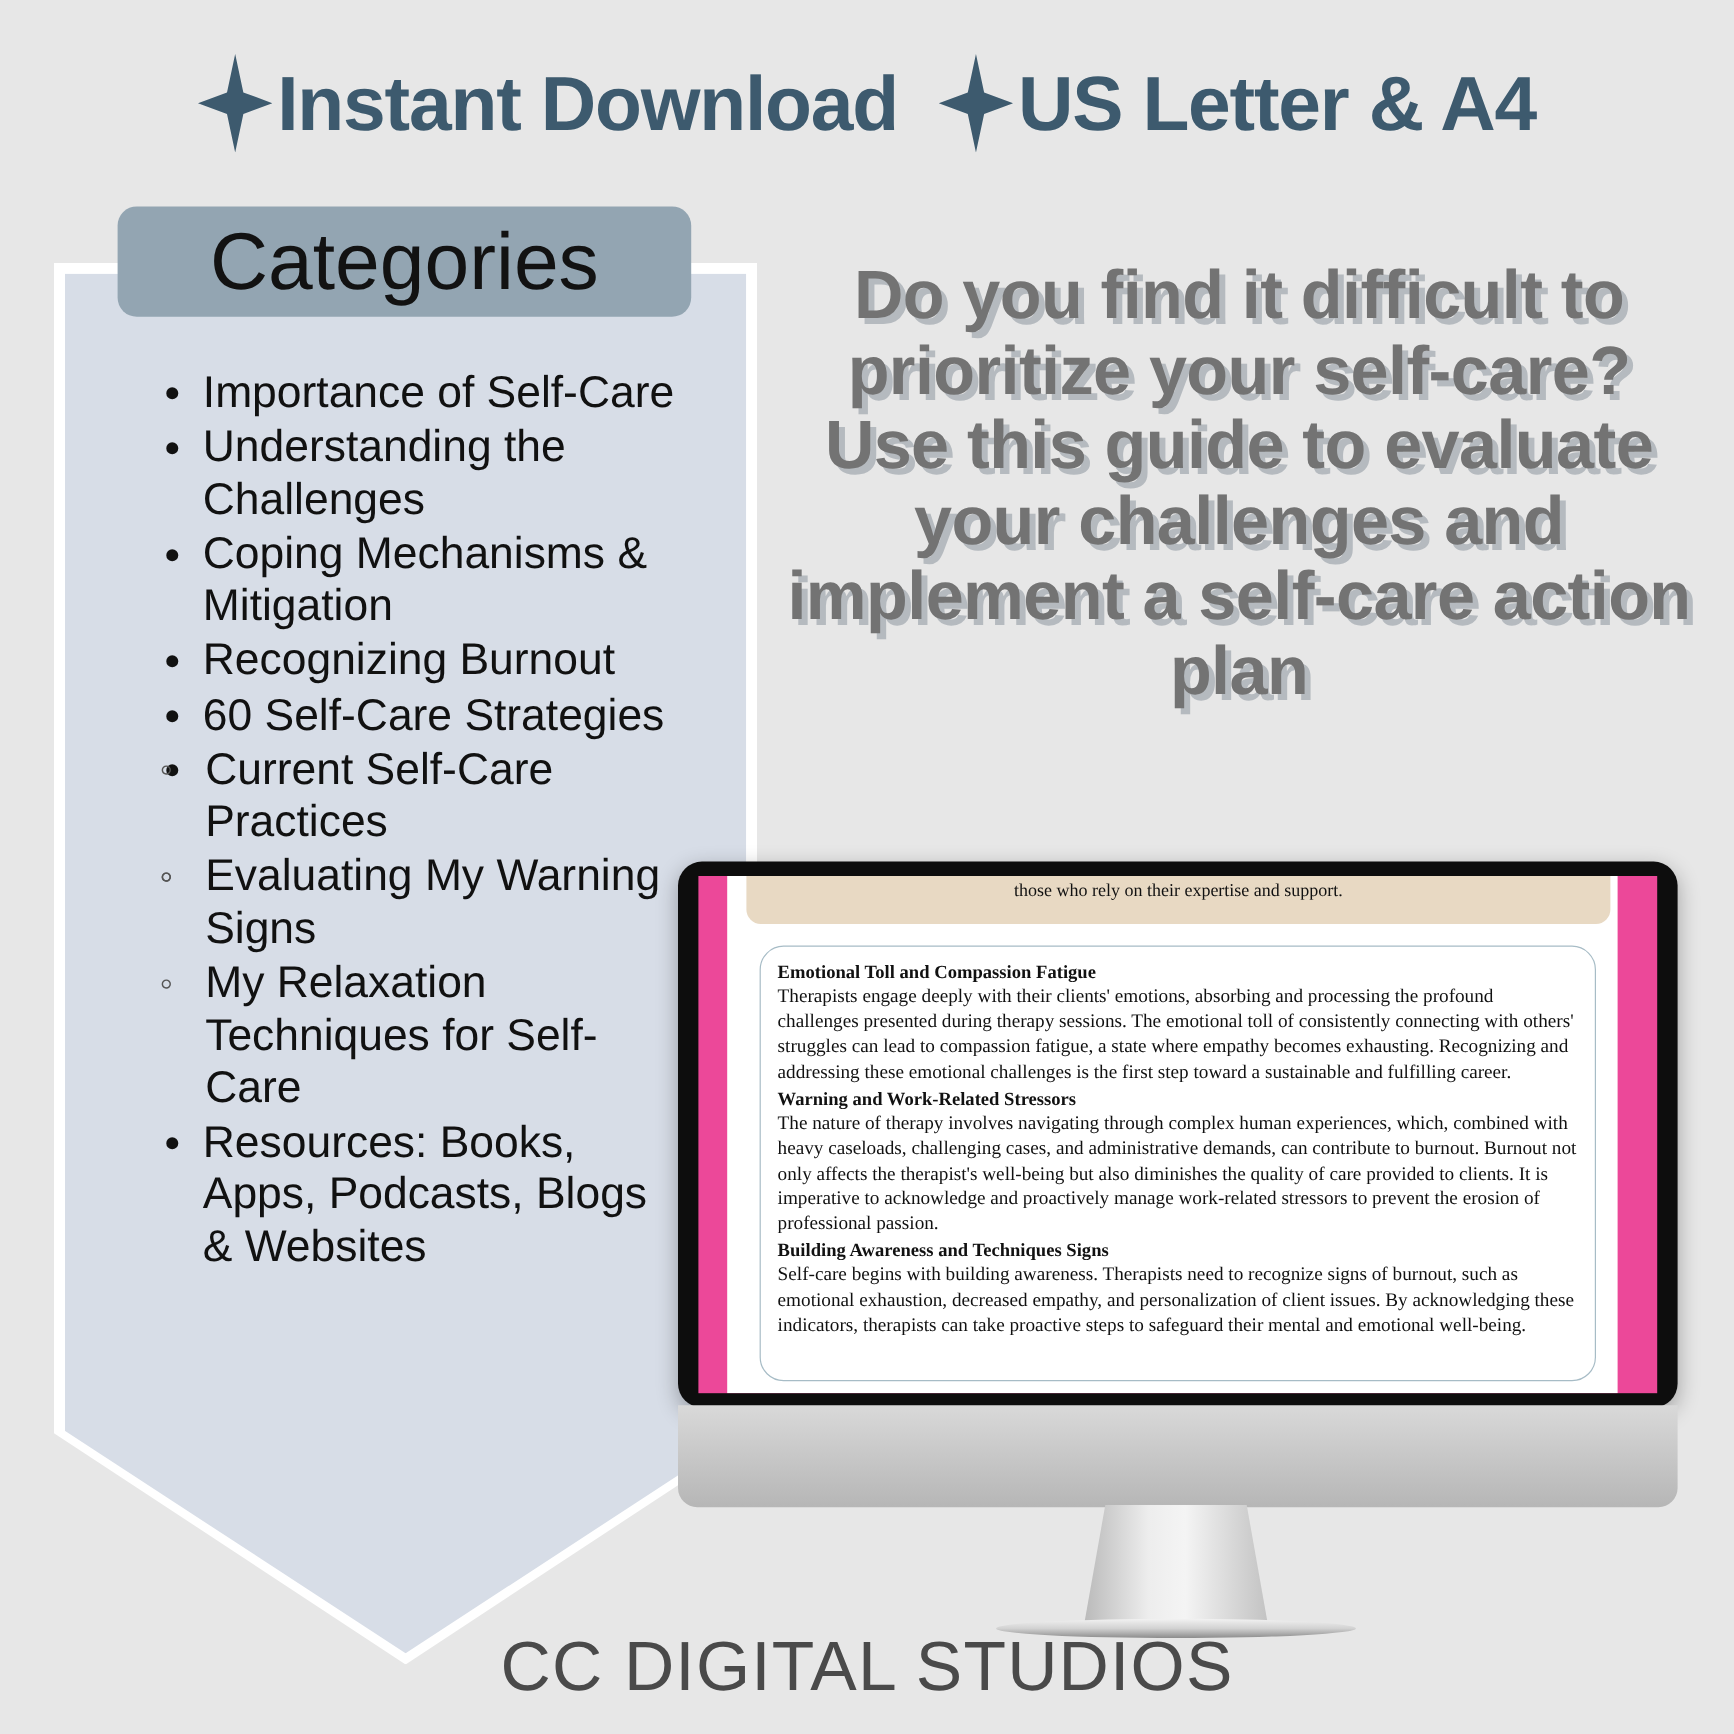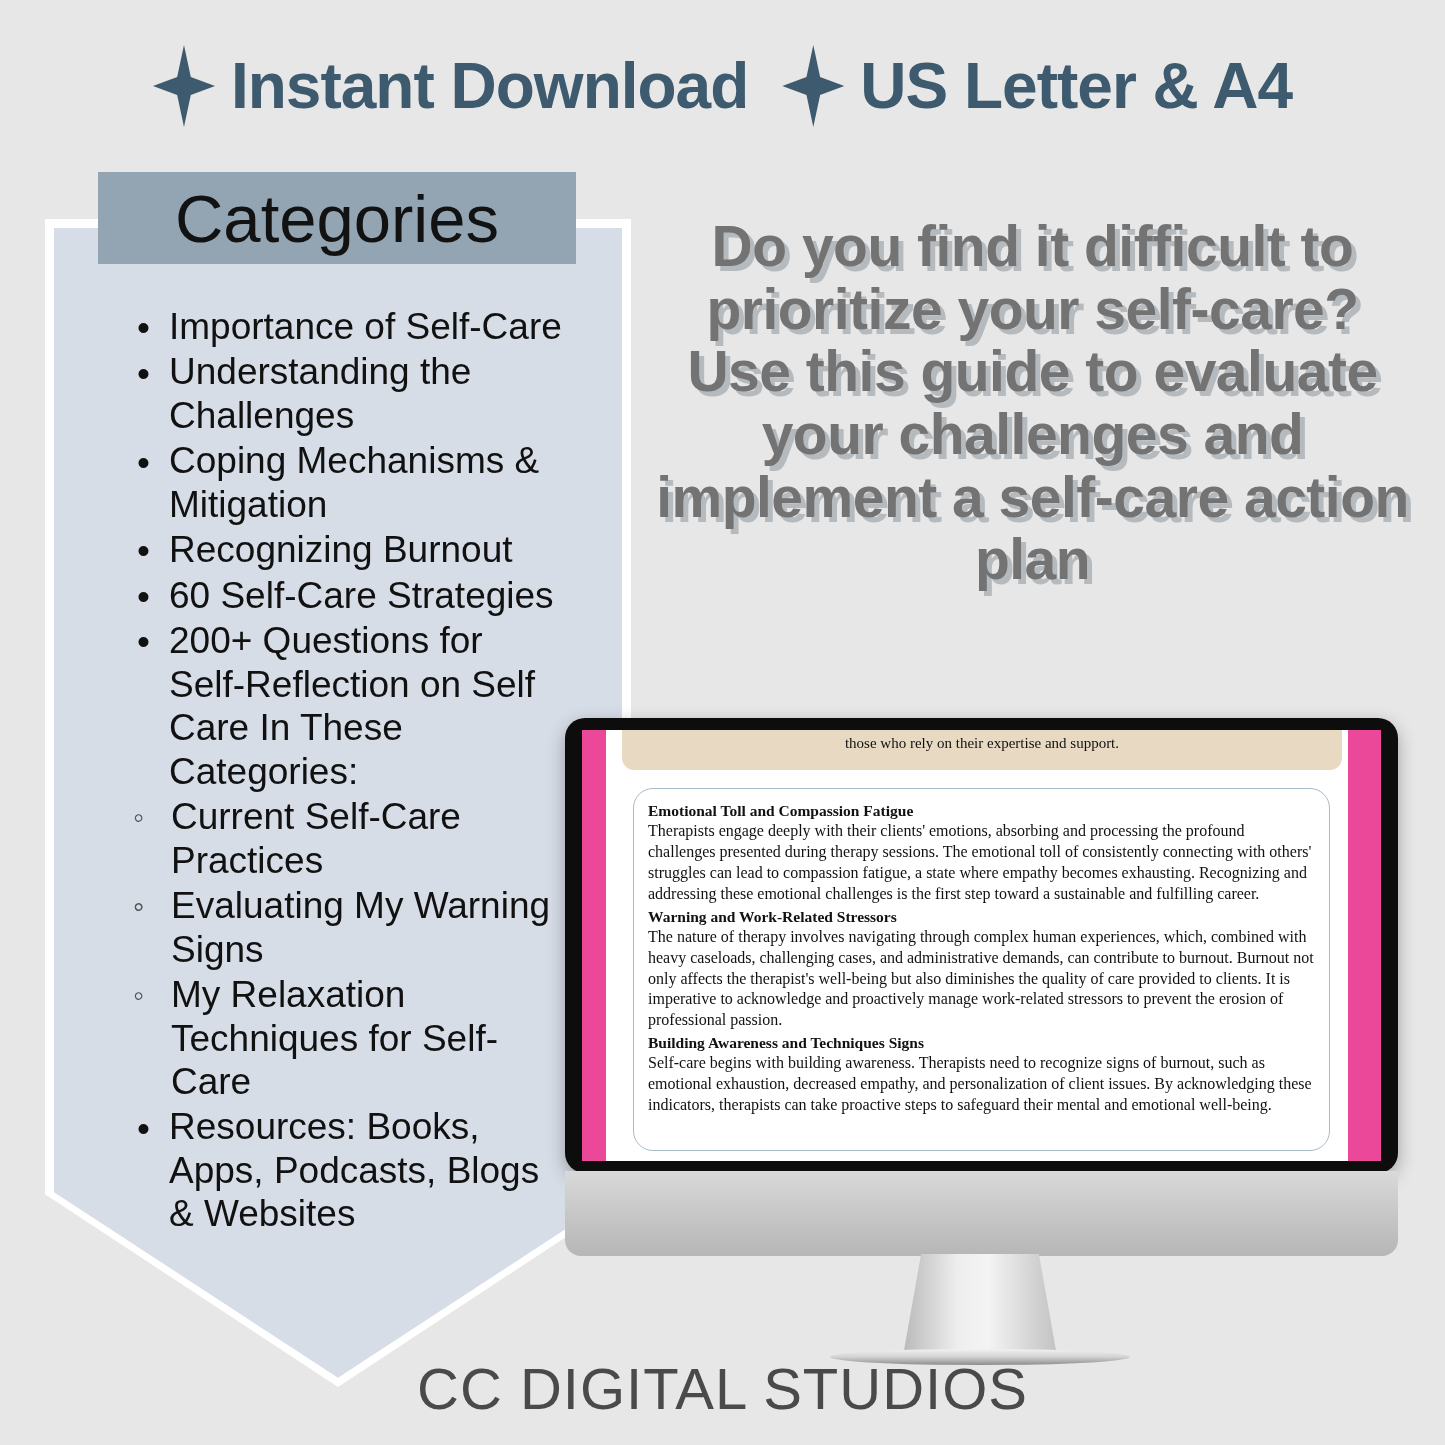--- a/index.html
+++ b/index.html
@@ -9,21 +9,21 @@
     font-family:"Liberation Sans", sans-serif;
     overflow:hidden;
     position:relative;
   }
 
   
   #top-header{
     position:absolute;left:0;top:36px;width:1445px;height:100px;
     display:flex;align-items:center;justify-content:center;gap:34px;
   }
-  .hdr-item{display:flex;align-items:center;gap:16px;text-align:center;}
+  .hdr-item{display:flex;align-items:center;gap:4px;text-align:center;}
   .sparkle{
     width:62px;height:82px;flex:0 0 auto;
     background:#3d5a6e;
     clip-path:polygon(50% 0%, 61% 39%, 100% 50%, 61% 61%, 50% 100%, 39% 61%, 0% 50%, 39% 39%);
   }
   .hdr-text{
     font-size:64px;font-weight:bold;color:#3d5a6e;
     letter-spacing:-1px;white-space:nowrap;
     font-family:"Liberation Sans", sans-serif;
   }
@@ -42,20 +42,21 @@
     background:#d7dde7;
     clip-path:polygon(0 0, 100% 0, 100% 83.2%, 50% 99.2%, 0 83.2%);
   }
 
   
   #categories-header{
     position:absolute;left:98px;top:172px;width:478px;height:92px;
     background:#93a5b2;
     display:flex;align-items:center;justify-content:center;
     z-index:5;
+    border-radius:16px;
   }
   #categories-title{
     font-size:67px;color:#121212;line-height:1;
     font-family:"Liberation Sans", sans-serif;
     letter-spacing:0px;
   }
 
   
   #category-list{
     position:absolute;left:125px;top:305px;width:440px;
@@ -172,21 +173,21 @@
 <div id="categories-header">
   <span id="categories-title">Categories</span>
 </div>
 
 <ul id="category-list" style="list-style:none;margin:0;padding:0;">
     <li class="cat-li"><span class="marker">•</span><span>Importance of Self-Care</span></li>
     <li class="cat-li"><span class="marker">•</span><span>Understanding the Challenges</span></li>
     <li class="cat-li"><span class="marker">•</span><span>Coping Mechanisms &amp; Mitigation</span></li>
     <li class="cat-li"><span class="marker">•</span><span>Recognizing Burnout</span></li>
     <li class="cat-li"><span class="marker">•</span><span>60 Self-Care Strategies</span></li>
-    <li class="cat-li"><span class="marker">•</span><span>200+ Questions for Self-Reflection on Self Care In These Categories:</span></li>
+    <li class="cat-li"><span class="marker">•</span></li>
     <ul class="sub-list" style="list-style: none; margin: 0px; padding: 0px;">
       <li class="sub-li"><span class="marker">◦</span><span>Current Self-Care Practices</span></li>
       <li class="sub-li"><span class="marker">◦</span></li>
       <li class="sub-li"><span class="marker">◦</span><span>Evaluating My Warning Signs</span></li>
       <li class="sub-li"><span class="marker">◦</span><span>My Relaxation Techniques for Self-Care</span></li>
     </ul>
     <li class="cat-li"><span class="marker">•</span><span>Resources:  Books, Apps, Podcasts, Blogs &amp; Websites</span></li>
   </ul>
 
 <div id="headline">Do you find it difficult to prioritize your self-care? Use this guide to evaluate your challenges and implement a self-care action plan</div>

